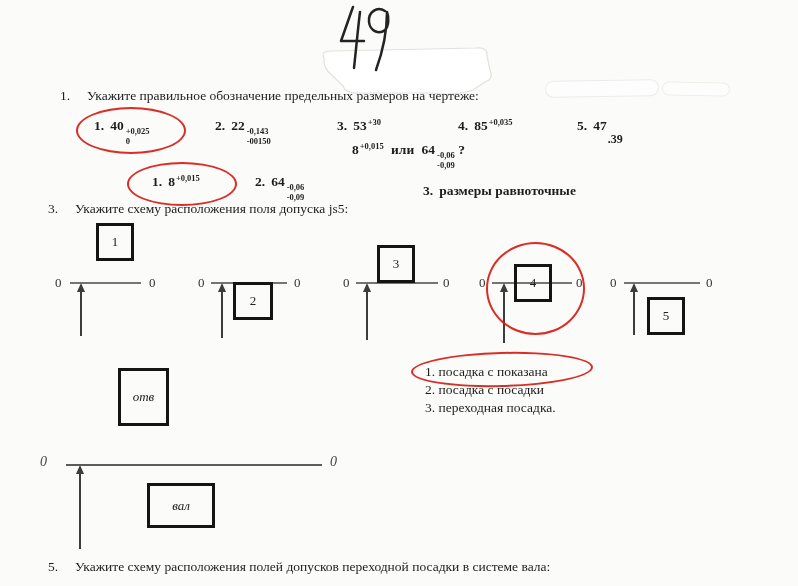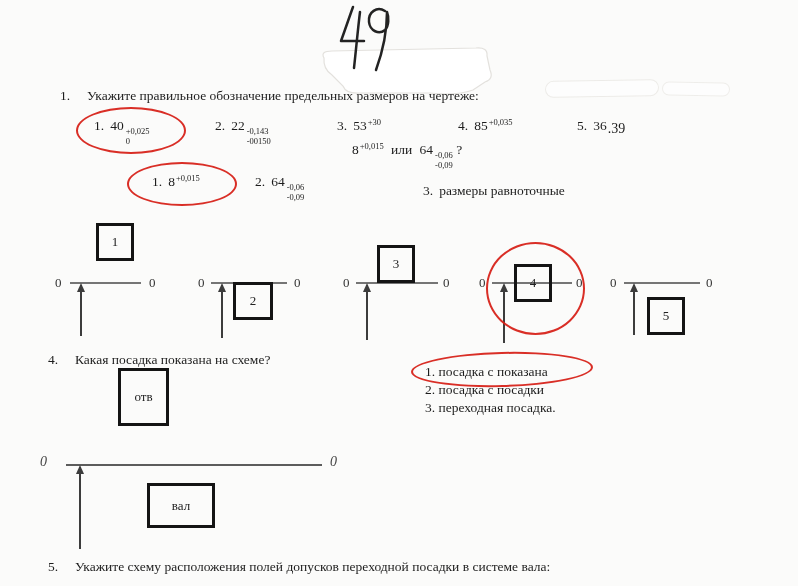--- a/index.html
+++ b/index.html
@@ -6,43 +6,43 @@
   .page {
     position:relative; width:798px; height:586px; margin:0 auto;
     background:#fbfbfa; overflow:hidden;
     font-family:"Liberation Serif", serif; color:#1d1d1d;
     -webkit-font-smoothing:antialiased;
   }
   .abs { position:absolute; }
   .qheader { position:absolute; font-size:13.5px; white-space:nowrap; }
   .qno { display:inline-block; width:27px; }
   .optno { margin-right:6px; }
-  .optrow-item { position:absolute; font-size:13.5px; white-space:nowrap; }
+  .optrow-item { position:absolute; font-size:13.5px; white-space:nowrap;font-weight:bold; }
   
   .dim { white-space:nowrap; }
   .stk { display:inline-flex; flex-direction:column; font-size:8.5px; line-height:9.5px;
          margin-left:2px; vertical-align:-4px; text-align:left; }
   .stk span { font-style:normal; }
   .ts { font-size:8.5px; position:relative; top:-5px; margin-left:1px; }
-  .sb { font-size:14px; position:relative; top:3px; margin-left:1px; }
+  .sb { font-size:12px; position:relative; top:13px; margin-left:1px; }
   
   .rc { position:absolute; border:2px solid var(--red,#d61c14); border-radius:50%; opacity:.92; }
   
   .scheme { position:absolute; width:110px; height:125px; }
   .zline { position:absolute; height:2px; background:#757575; }
   .zero { position:absolute; font-size:13px; color:#333; }
   .zero-it { font-style:italic; font-size:14px; color:#444; }
   .arr { position:absolute; width:2px; background:#3c3c3c; }
   .arr:before { content:""; position:absolute; top:-2px; left:-3.5px;
                 border-left:4.5px solid transparent; border-right:4.5px solid transparent;
                 border-bottom:9px solid #3c3c3c; }
   .tbox { position:absolute; box-sizing:border-box; border:3px solid #141414;
           display:flex; align-items:center; justify-content:center;
           font-size:13px; color:#222; background:transparent; }
-  .boxlabel { }
+  .boxlabel { font-style:italic; }
   .ans { position:absolute; font-size:13.5px; white-space:nowrap; }
   .whiteout { position:absolute; background:#ffffff; border:1px solid #e7e5e1; border-radius:10px; }
 </style>
 </head>
 <body>
 
 <div class="page">
 
   <svg class="abs" style="left:310px; top:44px;" width="200" height="56" viewBox="0 0 200 56">
     <path d="M14,14 Q10,7 22,7 L166,4 Q178,3 177,12 L180,26 Q184,35 175,38 L163,46 Q146,52 120,49 L50,49 Q36,50 33,42 L22,31 Q13,25 14,14 Z" fill="#ffffff" stroke="#e3e1dd" stroke-width="1.2"></path>
@@ -75,21 +75,21 @@
           <span>-00150</span>
         </span></span>
   </div>
   <div class="optrow-item" style="left:337px; top:118px;text-align:center;">
     <span class="optno">3.</span><span class="dim"><span>53</span><span class="ts">+30</span></span>
   </div>
   <div class="optrow-item" style="left:458px; top:118px;">
     <span class="optno">4.</span><span class="dim"><span>85</span><span class="ts">+0,035</span></span>
   </div>
   <div class="optrow-item" style="left:577px; top:118px;">
-    <span class="optno">5.</span><span class="dim"><span>36</span><span class="sb">.39</span></span>
+    <span class="optno">5.</span><span class="dim"><span>47</span><span class="sb">.39</span></span>
   </div>
   <div class="rc" style="left:76px; top:107px; width:106px; height:43px;"></div>
 
   <div class="optrow-item" style="left:352px; top:142px;">
     <span class="dim"><span>8</span><span class="ts">+0,015</span></span>
     <span style="margin:12px 4px;">или</span>
     <span class="dim"><span>64</span><span class="stk">
           <span>-0,06</span>
           <span>-0,09</span>
         </span></span>
@@ -103,20 +103,23 @@
     <span class="optno">2.</span><span class="dim"><span>64</span><span class="stk">
           <span>-0,06</span>
           <span>-0,09</span>
         </span></span>
   </div>
   <div class="optrow-item" style="left:423px; top:174px;margin-top:9px;">
     <span class="optno">3.</span><span>размеры равноточные</span>
   </div>
   <div class="rc" style="left:127px; top:162px; width:106px; height:40px;"></div>
 
+  <div class="qheader" style="left:48px; top:201px;">
+    <span class="qno">3.</span><span>Укажите схему расположения поля допуска js5:</span>
+  </div>
 
   <div class="scheme" style="left:54px; top:218px; width:106px;">
     <span class="zero" style="left:1px; top:57px;">0</span>
     <div class="zline" style="left:16px; top:64px; width:71px;"></div>
     <span class="zero" style="left:95px; top:57px;">0</span>
     <div class="arr" style="left:26px; top:67px; height:51px;"></div>
     <div class="tbox" style="left:42px; top:5px; width:38px; height:38px;">
       <span>1</span>
     </div>
   </div>
@@ -155,23 +158,20 @@
   <div class="scheme" style="left:608px; top:218px;">
     <span class="zero" style="left:2px; top:57px;">0</span>
     <div class="zline" style="left:16px; top:64px; width:76px;"></div>
     <span class="zero" style="left:98px; top:57px;">0</span>
     <div class="arr" style="left:25px; top:67px; height:50px;"></div>
     <div class="tbox" style="left:39px; top:79px; width:38px; height:38px;">
       <span>5</span>
     </div>
   </div>
 
-  <div class="qheader" style="left:48px; top:352px;">
-    <span class="qno">4.</span><span>Какая посадка показана на схеме?</span>
-  </div>
 
   <div class="tbox" style="left:118px; top:368px; width:51px; height:58px;">
     <span class="boxlabel">отв</span>
   </div>
 
   <div class="ans" style="left:425px; top:364px;">
     <span>1.</span>
     <span>посадка с показана</span>
   </div>
   <div class="ans" style="left:425px; top:382px;">

